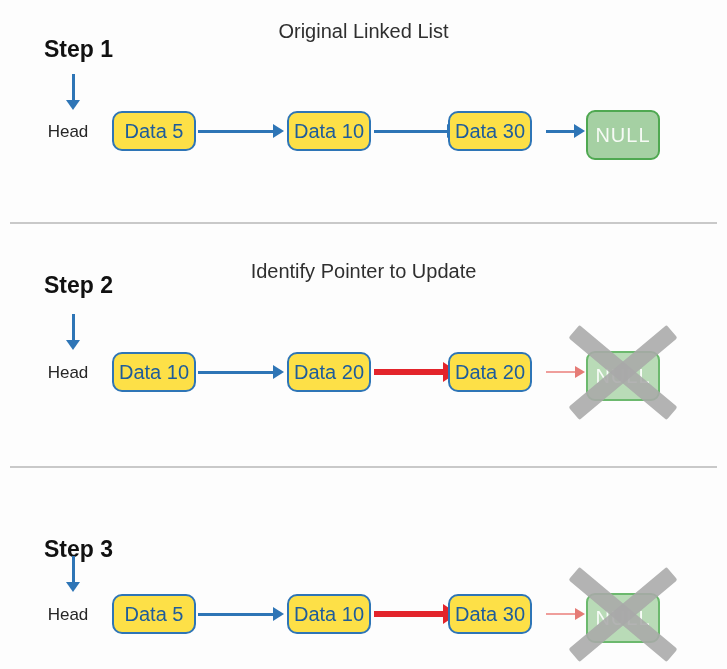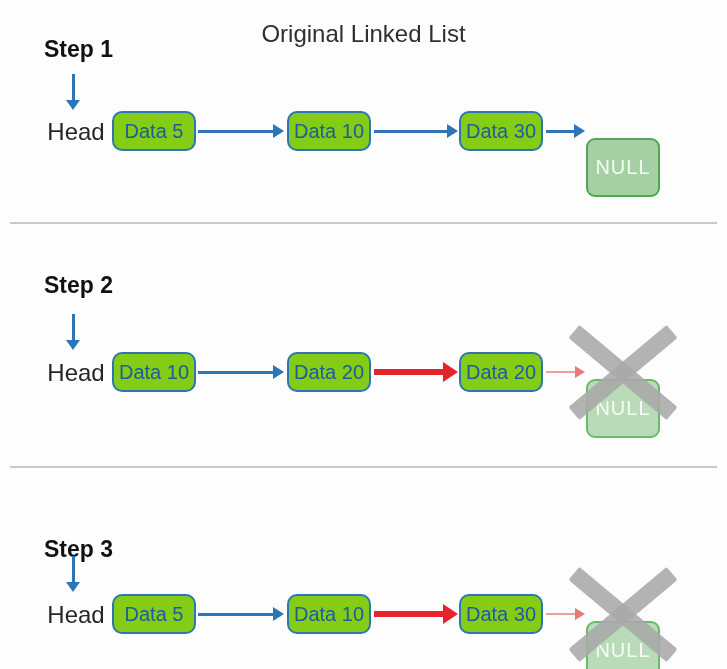--- a/index.html
+++ b/index.html
@@ -6,21 +6,21 @@
   .canvas{
     position:relative;
     width:727px;height:669px;
     background:#fdfdfd;
     font-family:"Liberation Sans", sans-serif;
     overflow:hidden;
   }
   
   .title{
     position:absolute;left:0;width:727px;
-    text-align:center;font-size:24px;color:#2f2f2f;
+    text-align:center;font-size:20px;color:#2f2f2f;
   }
   .t1{top:20px;} .t2{top:260px;} .t3{top:503px;}
   
   .step{
     position:absolute;left:44px;
     font-size:23px;font-weight:bold;color:#111111;
   }
   .st1{top:36px;} .st2{top:272px;} .st3{top:536px;}
   
   .varrow{position:absolute;left:62px;width:22px;}
@@ -29,37 +29,37 @@
     content:"";position:absolute;left:50%;margin-left:-1.5px;top:0;bottom:8px;
     width:3px;background:#2e75b6;
   }
   .varrow::after{
     content:"";position:absolute;left:50%;margin-left:-7px;bottom:0;
     border-left:7px solid transparent;border-right:7px solid transparent;
     border-top:10px solid #2e75b6;width:0;height:0;
   }
   
   .head{
-    position:absolute;left:44px;width:64px;height:28px;line-height:28px;
-    text-align:center;font-size:24px;color:#262626;
+    position:absolute;left:36px;width:64px;height:28px;line-height:28px;
+    text-align:center;font-size:17px;color:#262626;
   }
   .h1{top:118px;} .h2{top:359px;} .h3{top:601px;}
   
   .node{
     position:absolute;width:84px;height:40px;
-    border:2.5px solid #2e75b6;border-radius:10px;background:#84cc16;
+    border:2.5px solid #2e75b6;border-radius:10px;background:#fde047;
     color:#1e5c9b;font-size:20px;
     display:flex;align-items:center;justify-content:center;
     box-sizing:border-box;
   }
-  .c0{left:112px;} .c1{left:287px;} .c2{left:459px;} .cn{left:586px;}
+  .c0{left:112px;} .c1{left:287px;} .c2{left:448px;} .cn{left:586px;}
   .r1{top:111px;} .r2{top:352px;} .r3{top:594px;}
   .node.null{
-    width:74px;height:59px;border-radius:9px;
-    background:#a5d0a3;border-color:#4fa851;color:#f6faf5;letter-spacing:1px;margin-top:28px;
+    width:74px;height:50px;border-radius:9px;
+    background:#a5d0a3;border-color:#4fa851;color:#f6faf5;letter-spacing:1px;
   }
   .nr1{top:110px;} .nr2{top:351px;} .nr3{top:593px;}
   .node.null.faded{
     background:rgba(173,213,170,0.85);border-color:#6cb96e;color:rgba(255,255,255,0.9);
   }
   
   .arrow{position:absolute;height:24px;}
   .ar1{top:119px;} .ar2{top:360px;} .ar3{top:602px;}
   .a1{left:198px;width:86px;}
   .a2{left:374px;width:84px;}
@@ -106,20 +106,21 @@
   <div class="node c0 r1">Data 5</div>
   <div class="arrow blue a1 ar1"></div>
   <div class="node c1 r1">Data 10</div>
   <div class="arrow blue a2 ar1"></div>
   <div class="node c2 r1">Data 30</div>
   <div class="arrow blue a3 ar1"></div>
   <div class="node null cn nr1">NULL</div>
 
   <div class="divider d1"></div>
 
+  <div class="title t2">Identify Pointer to Update</div>
   <div class="step st2">Step 2</div>
   <div class="varrow v2"></div>
   <div class="head h2">Head</div>
   <div class="node c0 r2">Data 10</div>
   <div class="arrow blue a1 ar2"></div>
   <div class="node c1 r2">Data 20</div>
   <div class="arrow red a2 ar2"></div>
   <div class="node c2 r2">Data 20</div>
   <div class="arrow pink a3 ar2"></div>
   <div class="node null faded cn nr2">NULL</div>

